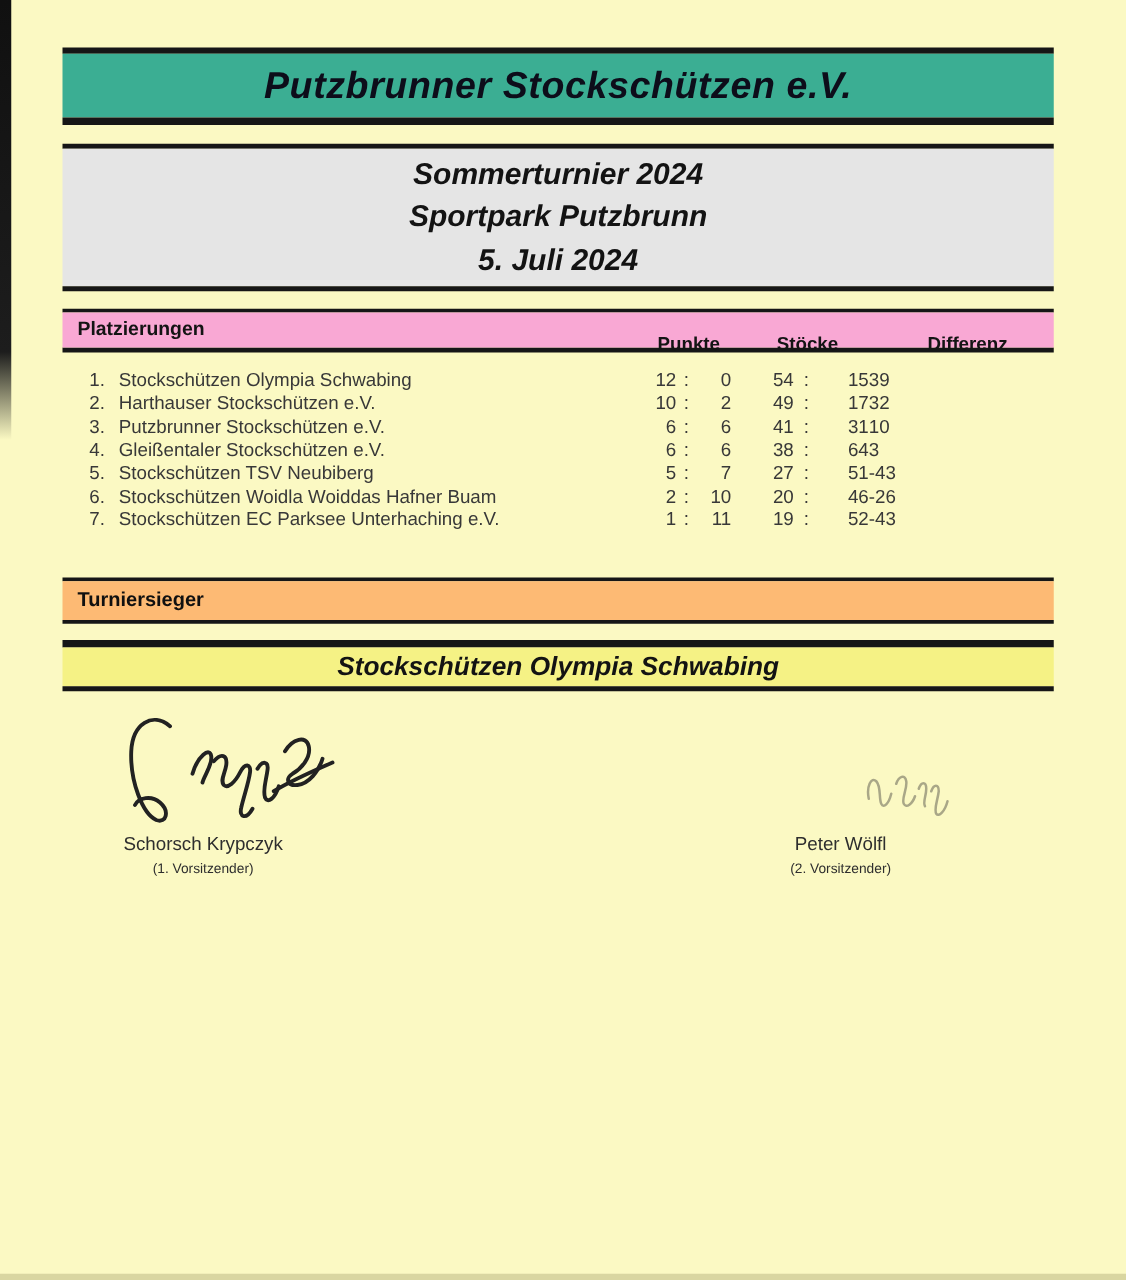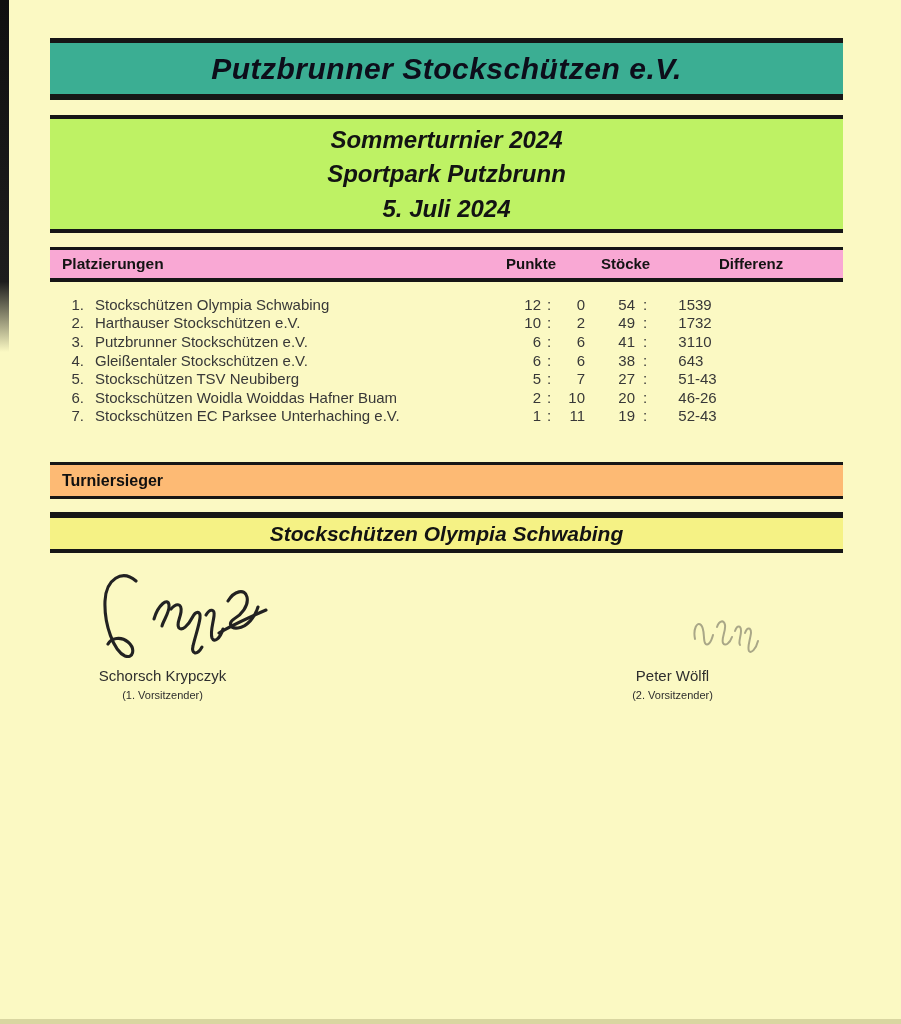--- a/index.html
+++ b/index.html
@@ -30,35 +30,35 @@
   }
   .club-title {
     margin: 0; font-size: 30px; font-weight: bold; font-style: italic;
     color: #0d0d1a; letter-spacing: 0.5px;
   }
 
   .sp15 { height: 15px; } .sp14 { height: 14px; } .sp13 { height: 13px; }
   .sp37 { height: 37px; }
 
   .band-info {
-    height: 110px; background: #bef264;
+    height: 110px; background: #e5e5e5;
     display: flex; flex-direction: column; justify-content: space-evenly;
     text-align: center;
   }
   .info-line {
     font-size: 24px; font-weight: bold; font-style: italic; color: #131313;
   }
 
   .band-thead {
     height: 28px; background: #f9a8d4; position: relative;
     display: flex; align-items: center;
     font-weight: bold; font-size: 15.5px; color: #141414;
   }
   .thead-left { padding-left: 12px; }
-  .thead-col { position: absolute; top: 0; height: 16px; line-height: 28px; font-size: 15px; }
+  .thead-col { position: absolute; top: 12px; height: 16px; line-height: 28px; text-align: center; font-size: 15px; }
   .col-punkte   { left: 456px; width: 90px; }
   .col-stoecke  { left: 551px; width: 90px; }
   .col-differenz{ left: 669px; width: 110px; }
 
   .table-body { padding-right: 56px; }
   .trow {
     display: grid;
     grid-template-columns: 34px 1fr 36px 16px 28px 50px 20px 40px 92px;
     height: 18.6px; align-items: center;
     font-size: 15px; color: #383838;

